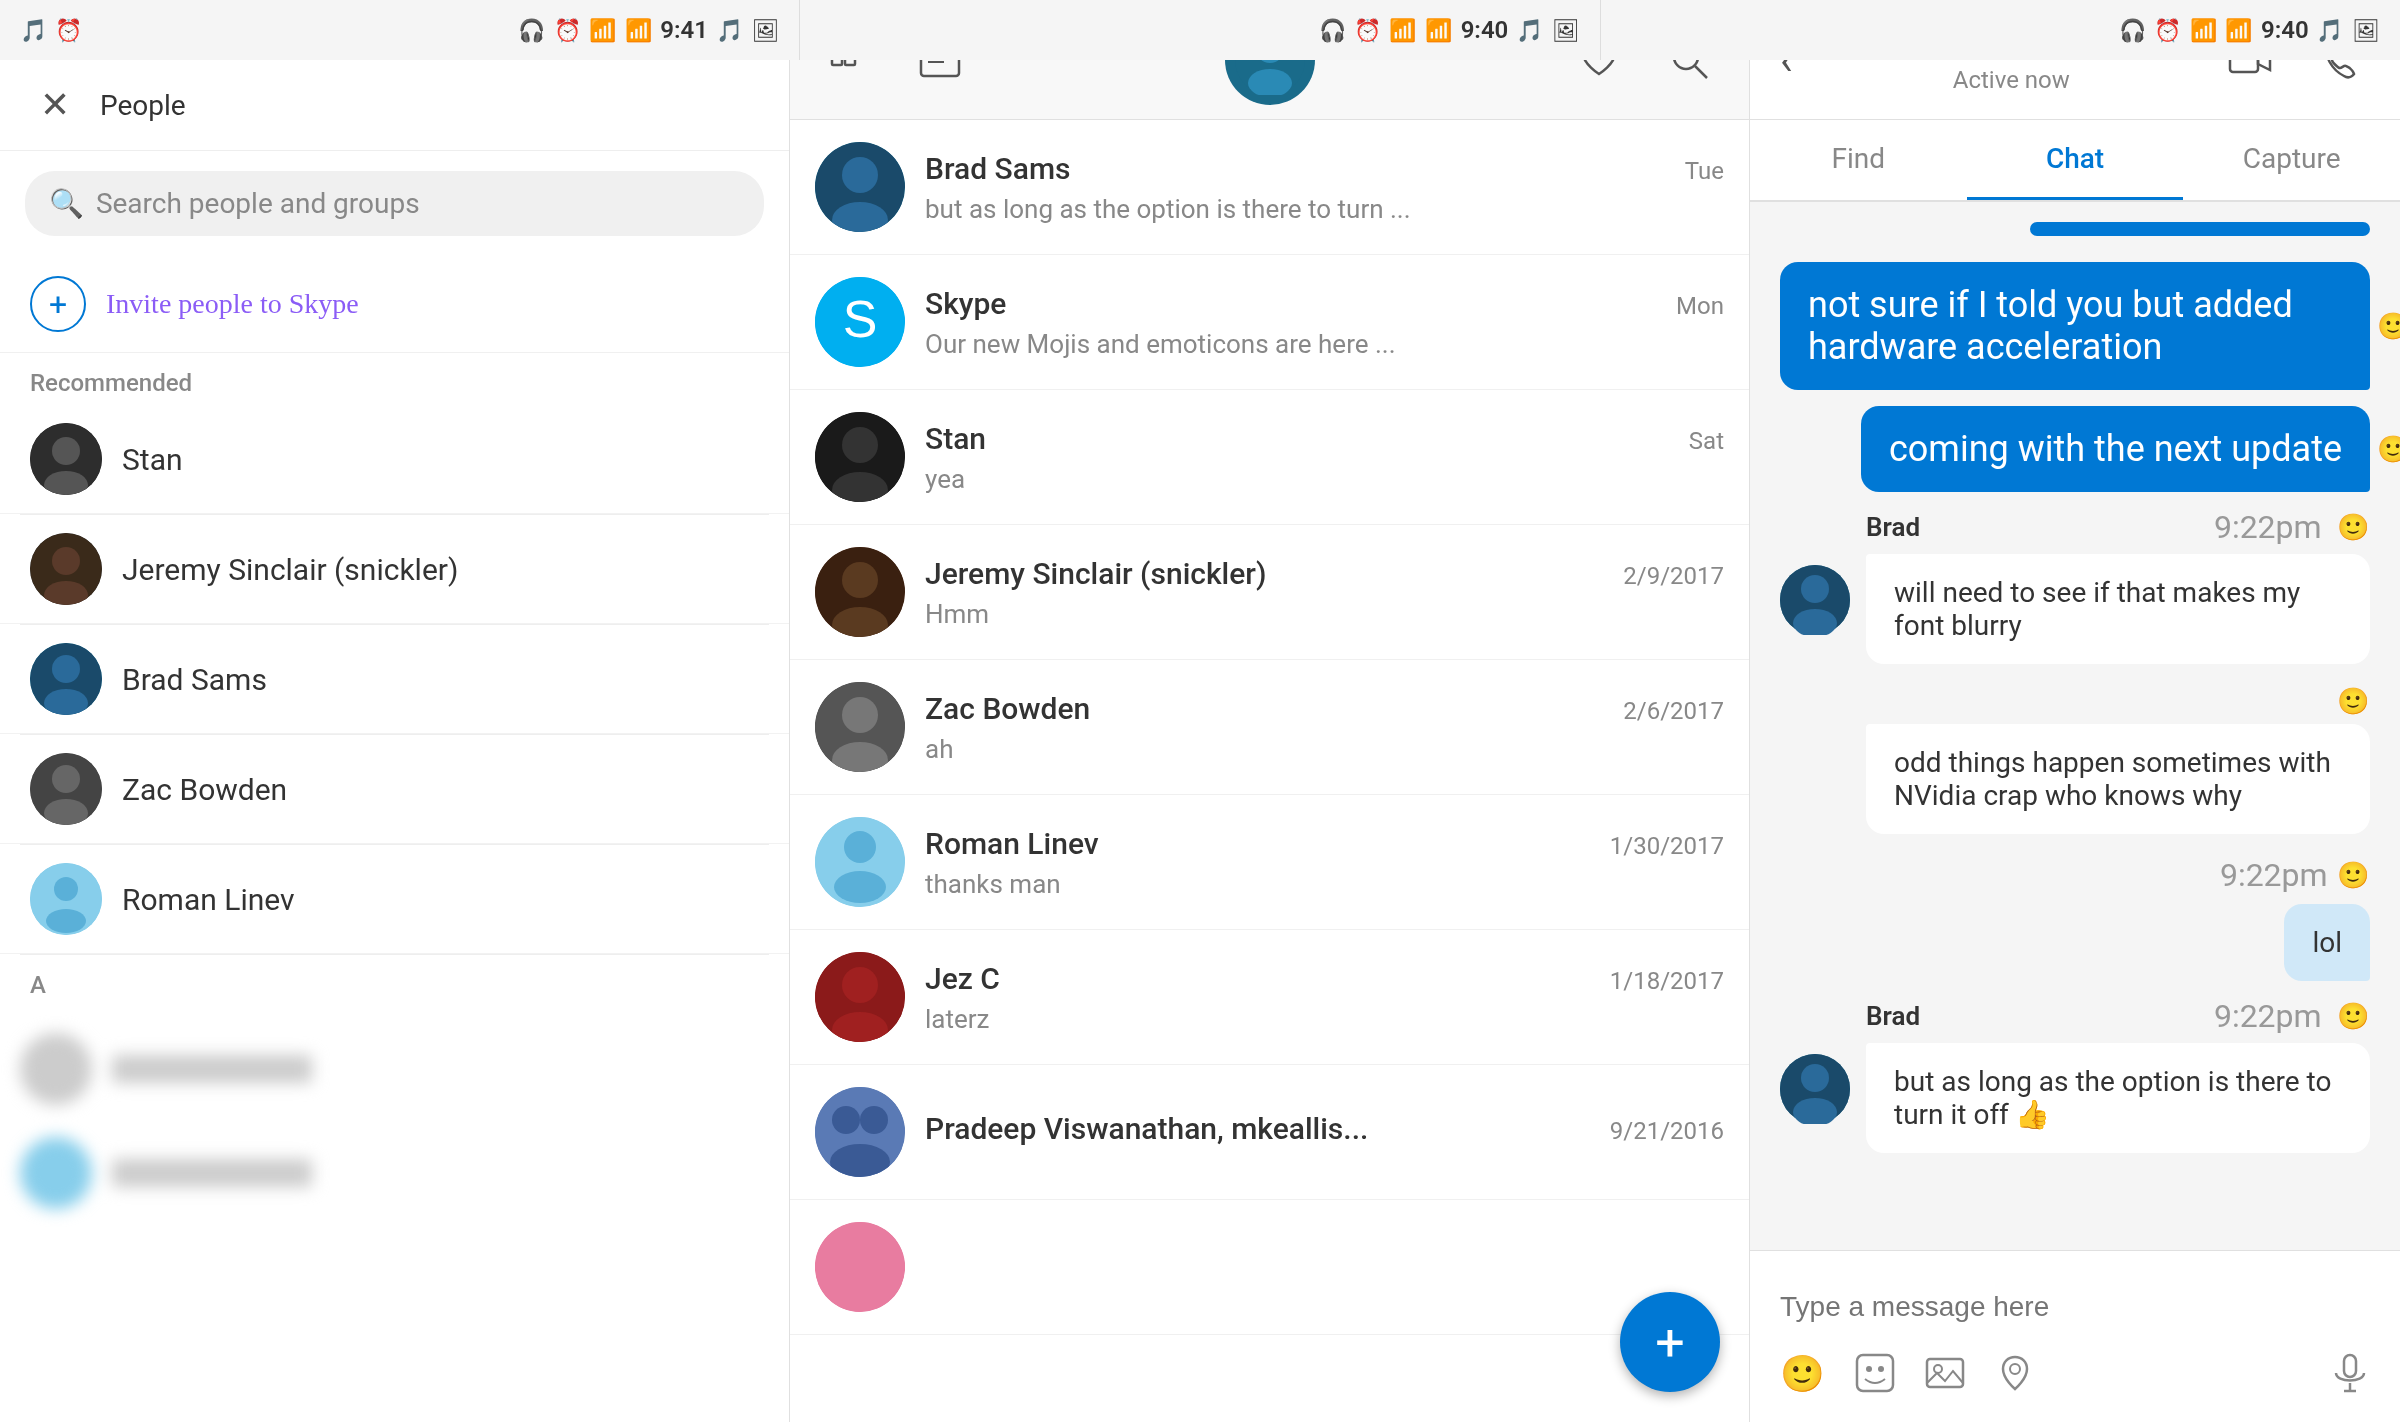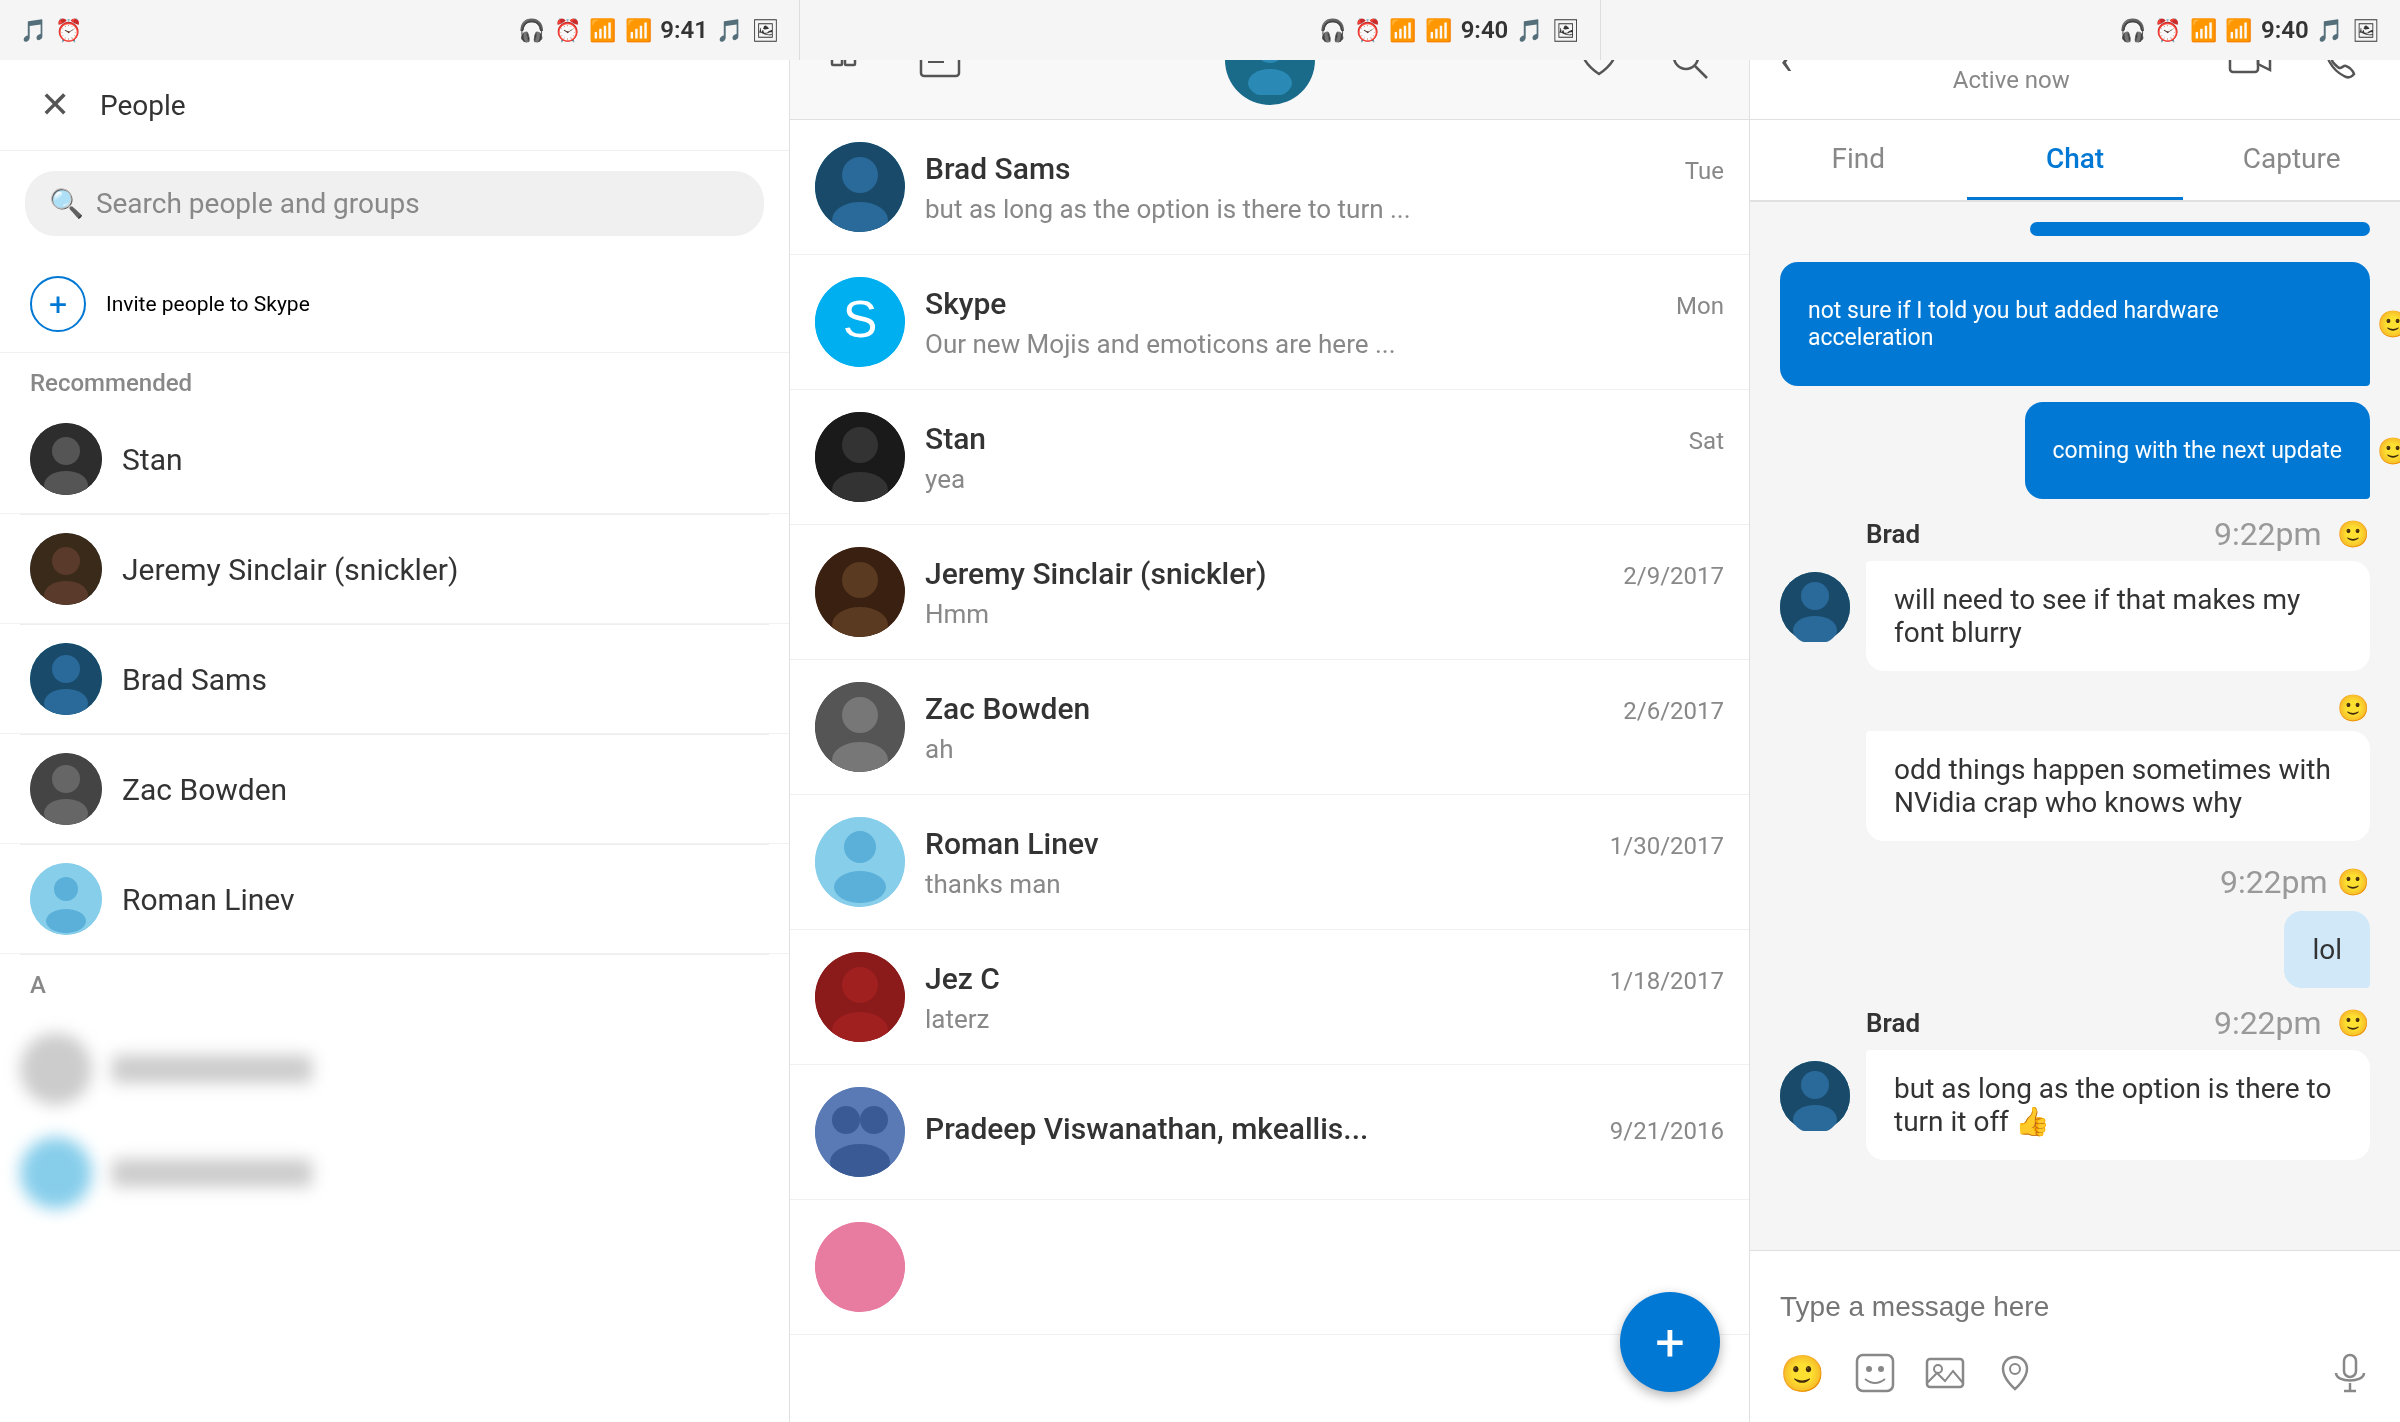--- a/index.html
+++ b/index.html
@@ -98,22 +98,23 @@
       height: 56px;
       border: 2px solid #0078d4;
       border-radius: 50%;
       display: flex;
       align-items: center;
       justify-content: center;
       color: #0078d4;
       font-size: 32px;
     }
     .invite-label {
-      font-size: 21px;
-      color: #000000;
+      font-size: 28px;
+      color: #8b5cf6;
+      font-family: Liberation Serif, serif;
     }
     .section-label {
       padding: 16px 30px 8px;
       font-size: 24px;
       color: #888;
       font-weight: 500;
     }
     .contact-row {
       display: flex;
       align-items: center;
@@ -344,22 +345,22 @@
       display: flex;
       flex-direction: row;
       align-items: center;
       gap: 16px;
       margin-bottom: 6px;
     }
     .bubble-sent {
       background: #0078d4;
       color: #fff;
       border-radius: 18px 18px 4px 18px;
-      padding: 35px 28px;
-      font-size: 23px;
+      padding: 22px 28px;
+      font-size: 36px;
       max-width: 680px;
       position: relative;
     }
     .bubble-received-wrap {
       flex: 1;
     }
     .msg-sender-row {
       display: flex;
       justify-content: space-between;
       align-items: center;

